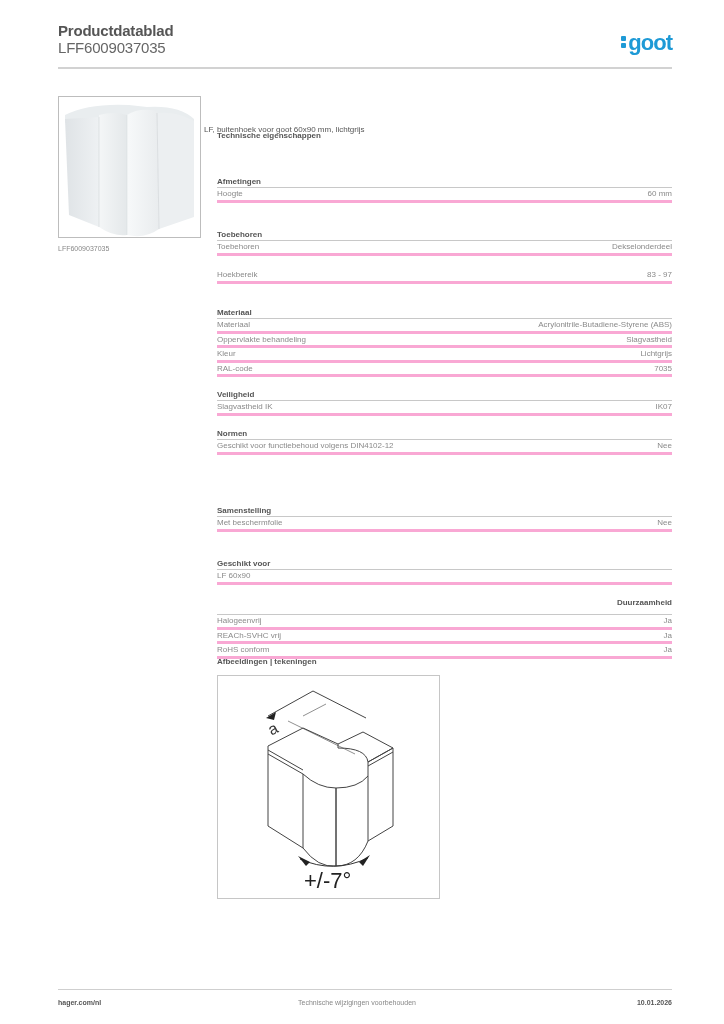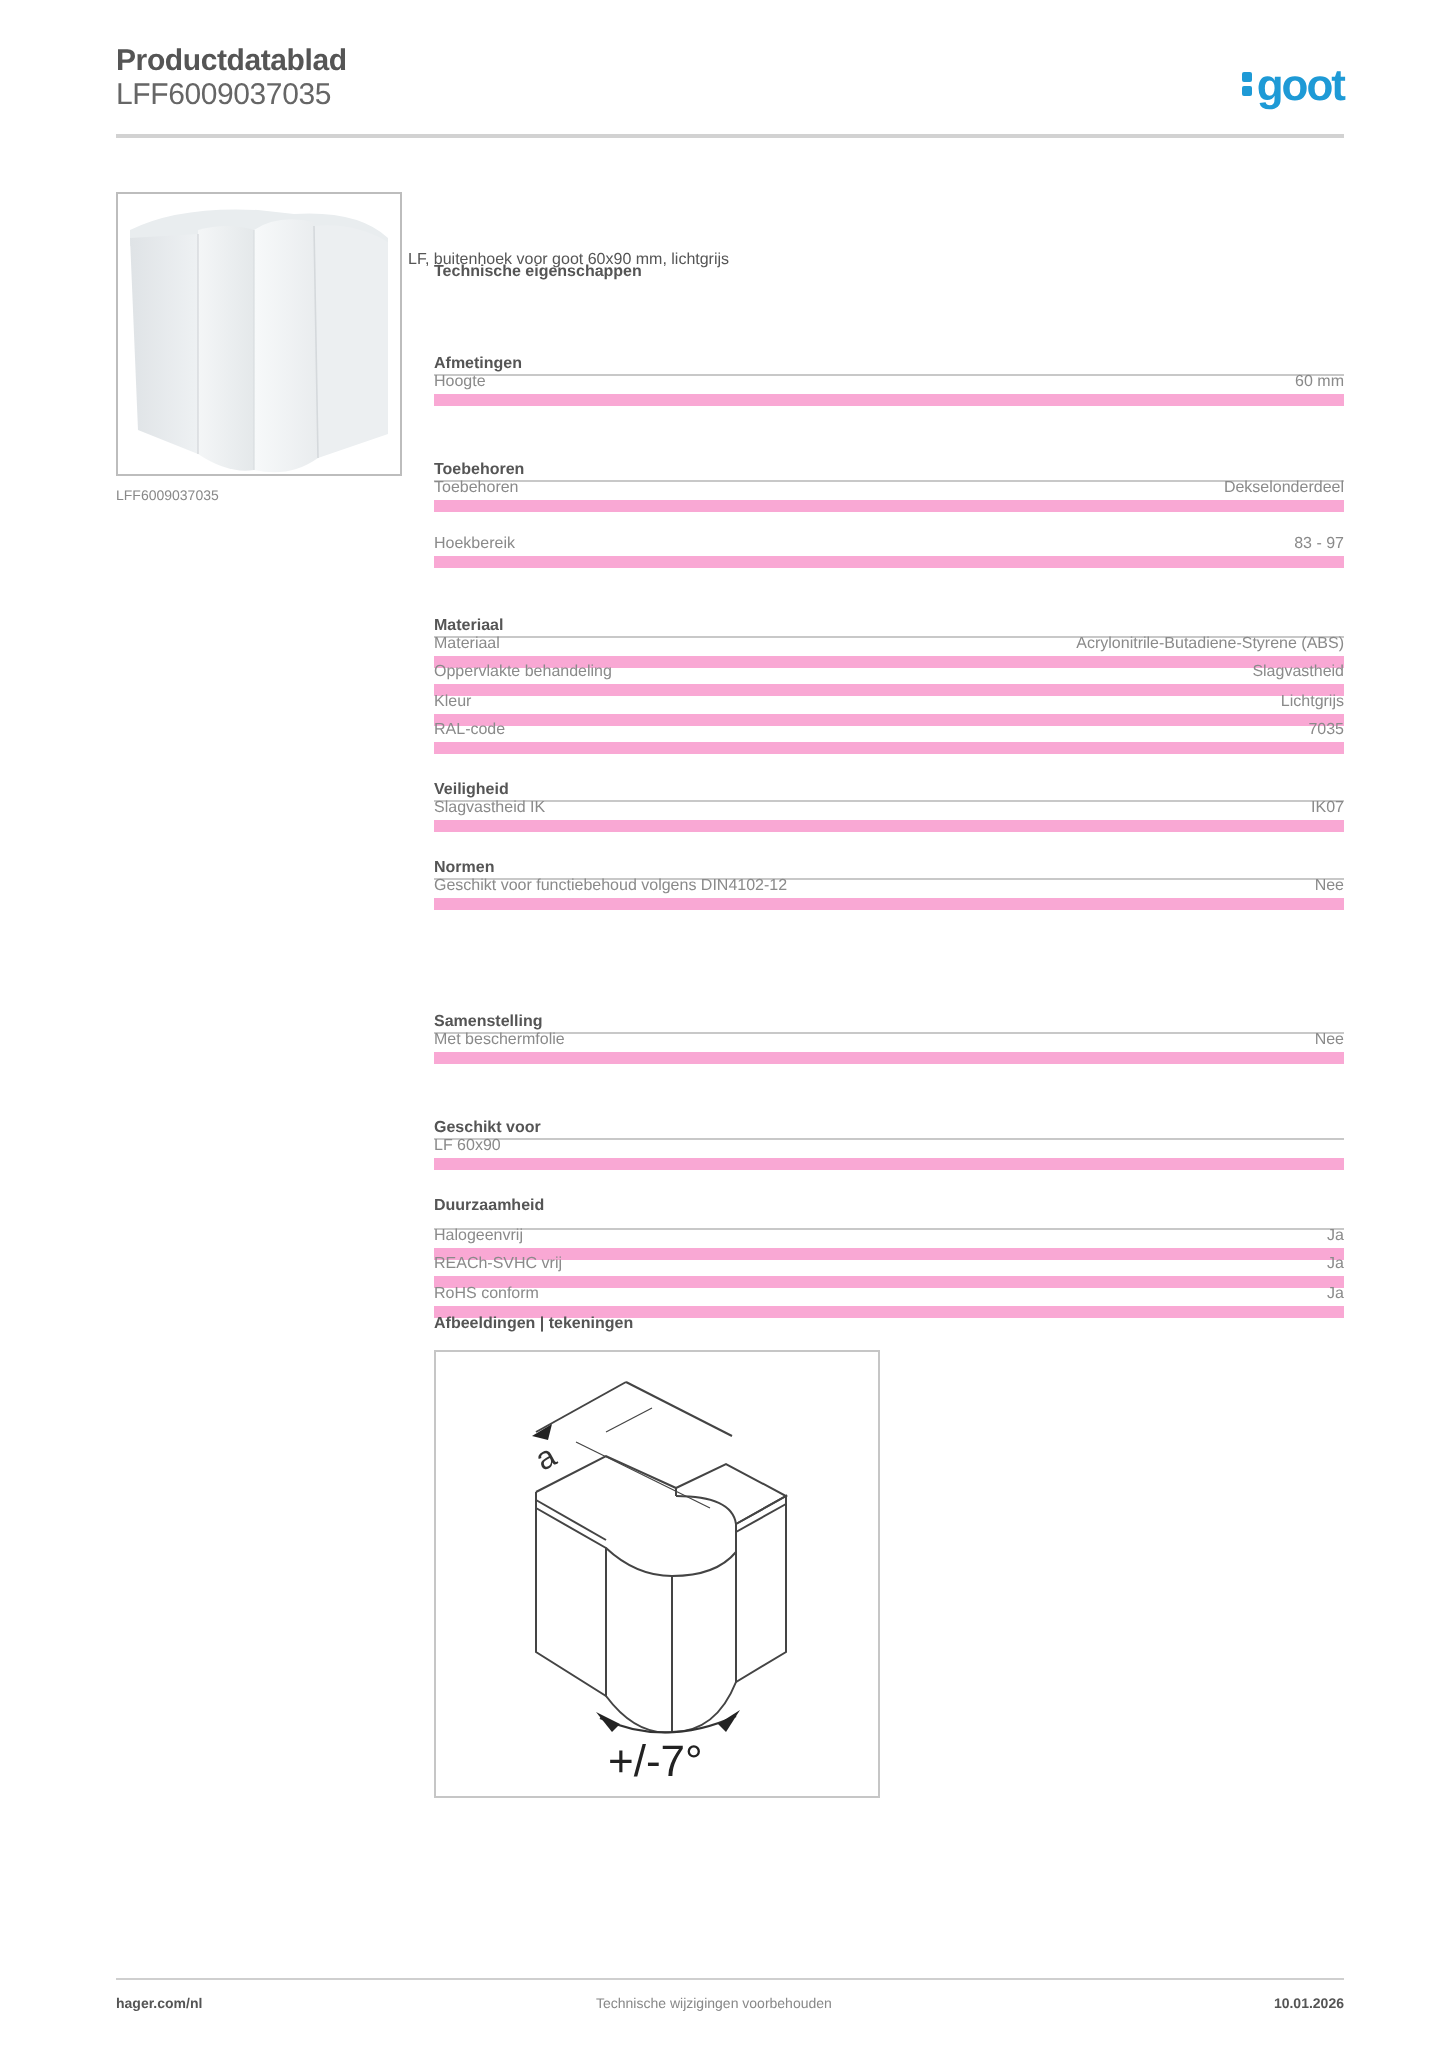--- a/index.html
+++ b/index.html
@@ -14,21 +14,21 @@
   .logo .colon i { display: block; width: 5px; height: 5px; background: #1e9ad6; border-radius: 1px; margin: 2px 0; }
   .header-rule { position: absolute; left: 58px; top: 67px; width: 614px; height: 2px; background: #d2d2d2; }
 
   .product-frame { position: absolute; left: 58px; top: 96px; width: 143px; height: 142px; border: 1px solid #bdbdbd; background: #fff; overflow: hidden; }
   .product-caption { position: absolute; left: 58px; top: 245px; font-size: 7px; color: #888; }
   .product-desc { position: absolute; left: 204px; top: 97px; font-size: 8px; font-weight: normal; color: #555; margin-top: 28px; }
   .section-title { position: absolute; left: 217px; font-size: 8px; font-weight: bold; color: #555; }
 
   .group { position: absolute; left: 217px; width: 455px; margin-top: 21px; }
   .group-head { height: 11px; font-size: 8px; font-weight: bold; color: #555; border-bottom: 1px solid #c8c8c8; line-height: 10px; }
-  .row { height: 14.5px; display: flex; justify-content: space-between; align-items: flex-end; border-bottom: 6px solid #f9a8d4; font-size: 8px; color: #8a8a8a; line-height: 13px; }
+  .row { height: 14.5px; display: flex; justify-content: space-between; align-items: center; border-bottom: 3px solid #f9a8d4; font-size: 8px; color: #8a8a8a; line-height: 13px; }
   .row .val { text-align: right; }
 
   .drawing-frame { position: absolute; left: 217px; top: 675px; width: 223px; height: 224px; border: 1px solid #c6c6c6; background: #fff; }
 
   .footer-rule { position: absolute; left: 58px; top: 989px; width: 614px; height: 1px; background: #cfcfcf; }
   .footer-left { position: absolute; left: 58px; top: 999px; font-size: 7px; font-weight: bold; color: #555; }
   .footer-center { position: absolute; left: 298px; top: 999px; font-size: 7px; color: #888; }
   .footer-right { position: absolute; right: 52px; top: 999px; font-size: 7px; font-weight: bold; color: #555; }
 </style>
 </head>
@@ -152,21 +152,21 @@
 
 <div class="group" style="top:538px;">
   <div class="group-head">Geschikt voor</div>
   <div class="row">
       <span>LF 60x90</span>
       <span class="val"></span>
     </div>
 </div>
 
 <div class="group" style="top:577px;">
-  <div class="group-head" style="height:17px;">Duurzaamheid</div>
+  <div class="group-head" style="height:17px;text-align:right;">Duurzaamheid</div>
   <div class="row">
       <span>Halogeenvrij</span>
       <span class="val">Ja</span>
     </div>
   <div class="row">
       <span>REACh-SVHC vrij</span>
       <span class="val">Ja</span>
     </div>
   <div class="row">
       <span>RoHS conform</span>

